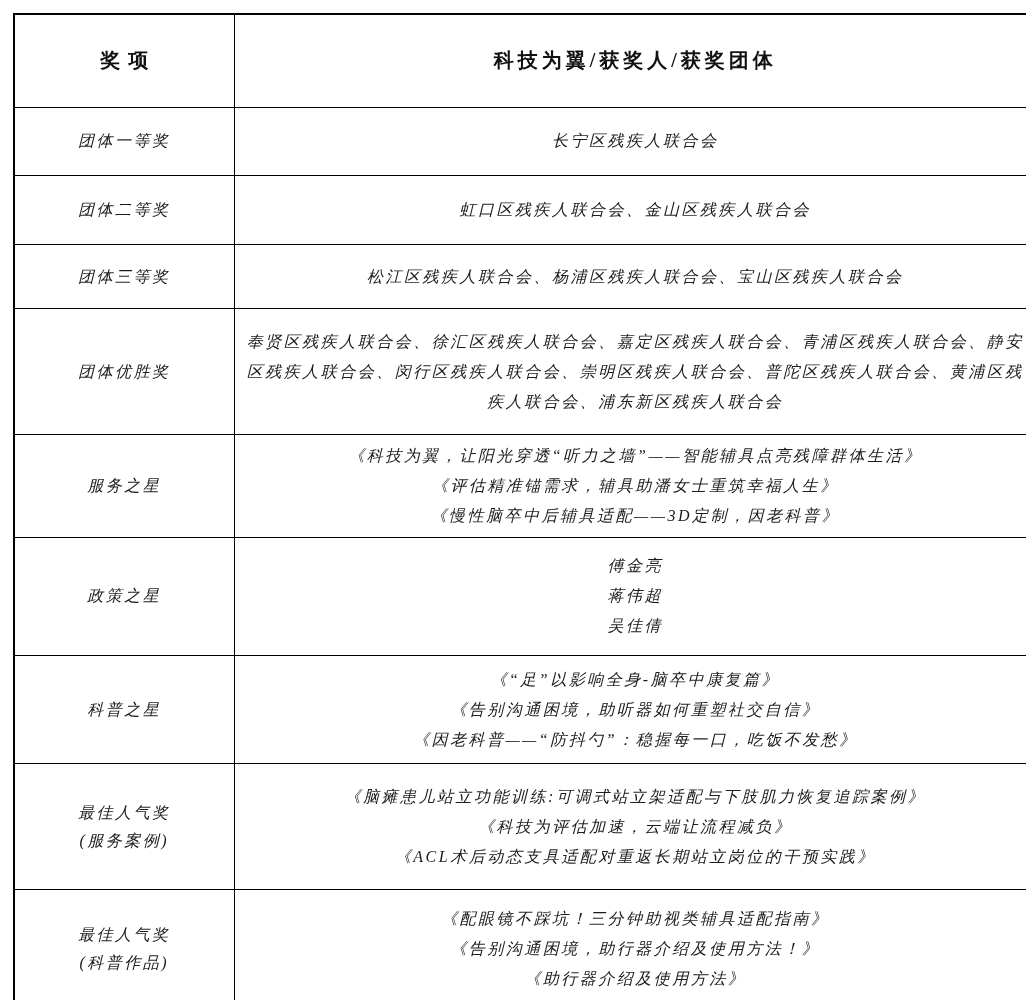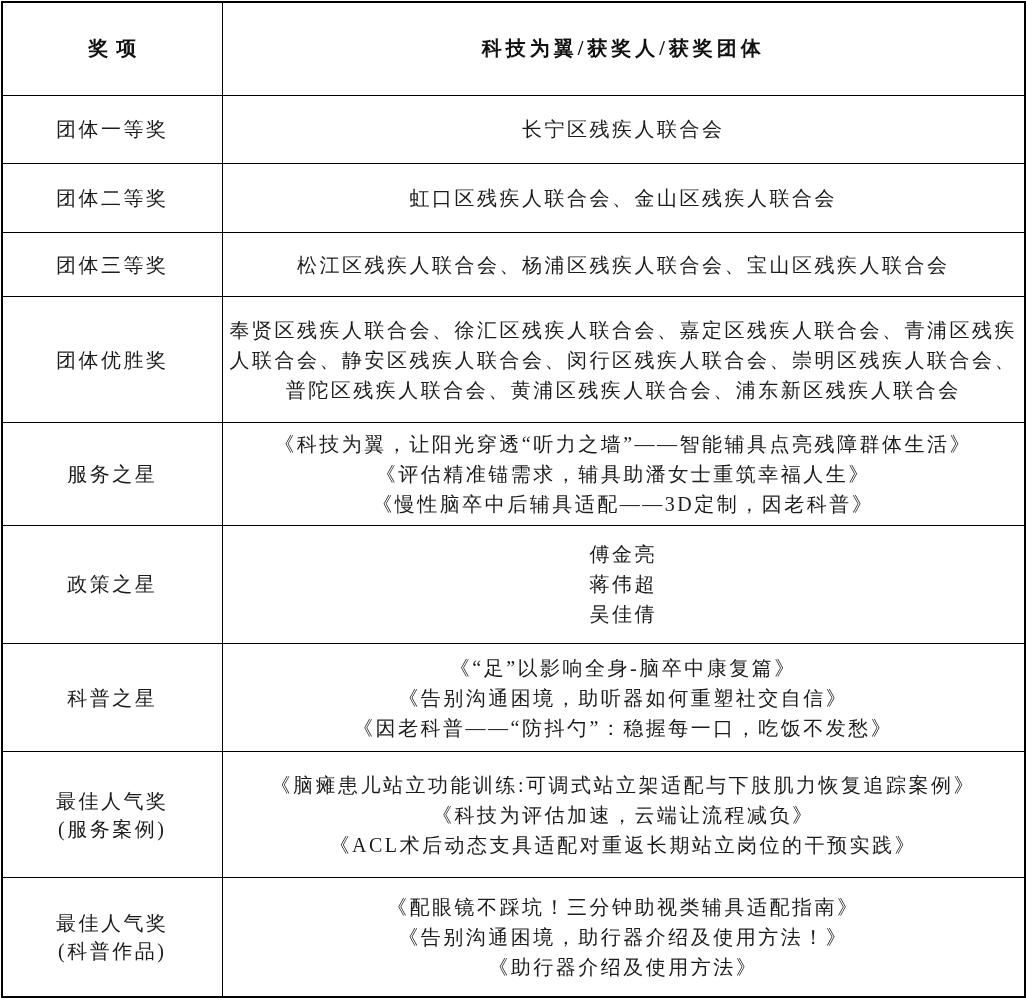--- a/index.html
+++ b/index.html
@@ -7,21 +7,21 @@
     margin: 0;
     padding: 0;
     background: #ffffff;
     width: 1026px;
     height: 1000px;
     overflow: hidden;
   }
   .page {
     width: 1026px;
     height: 1000px;
-    padding: 1px;
+    padding: 13px;
     font-family: "Liberation Serif", "DejaVu Serif", serif;
     color: #1a1a1a;
   }
   table.awards {
     border-collapse: collapse;
     table-layout: fixed;
     width: 1023px;
     height: 997px;
     border: 2px solid #000;
     background: #ffffff;
@@ -39,23 +39,24 @@
     font-size: 20px;
     font-weight: 700;
     letter-spacing: 4px;
     color: #111111;
   }
   th.award-col-header {
     letter-spacing: 8px;
     text-indent: 8px;
   }
   td {
-    font-size: 20px;
+    font-size: 16px;
     letter-spacing: 2.5px;
     color: #1c1c1c;
+    font-style: italic;
   }
   td .cell-line {
     line-height: 30px;
   }
   td.award-cell .cell-line {
     line-height: 28px;
   }
   
   thead tr              { height: 93px;  }
   tbody tr:nth-child(1) { height: 63px;  }

